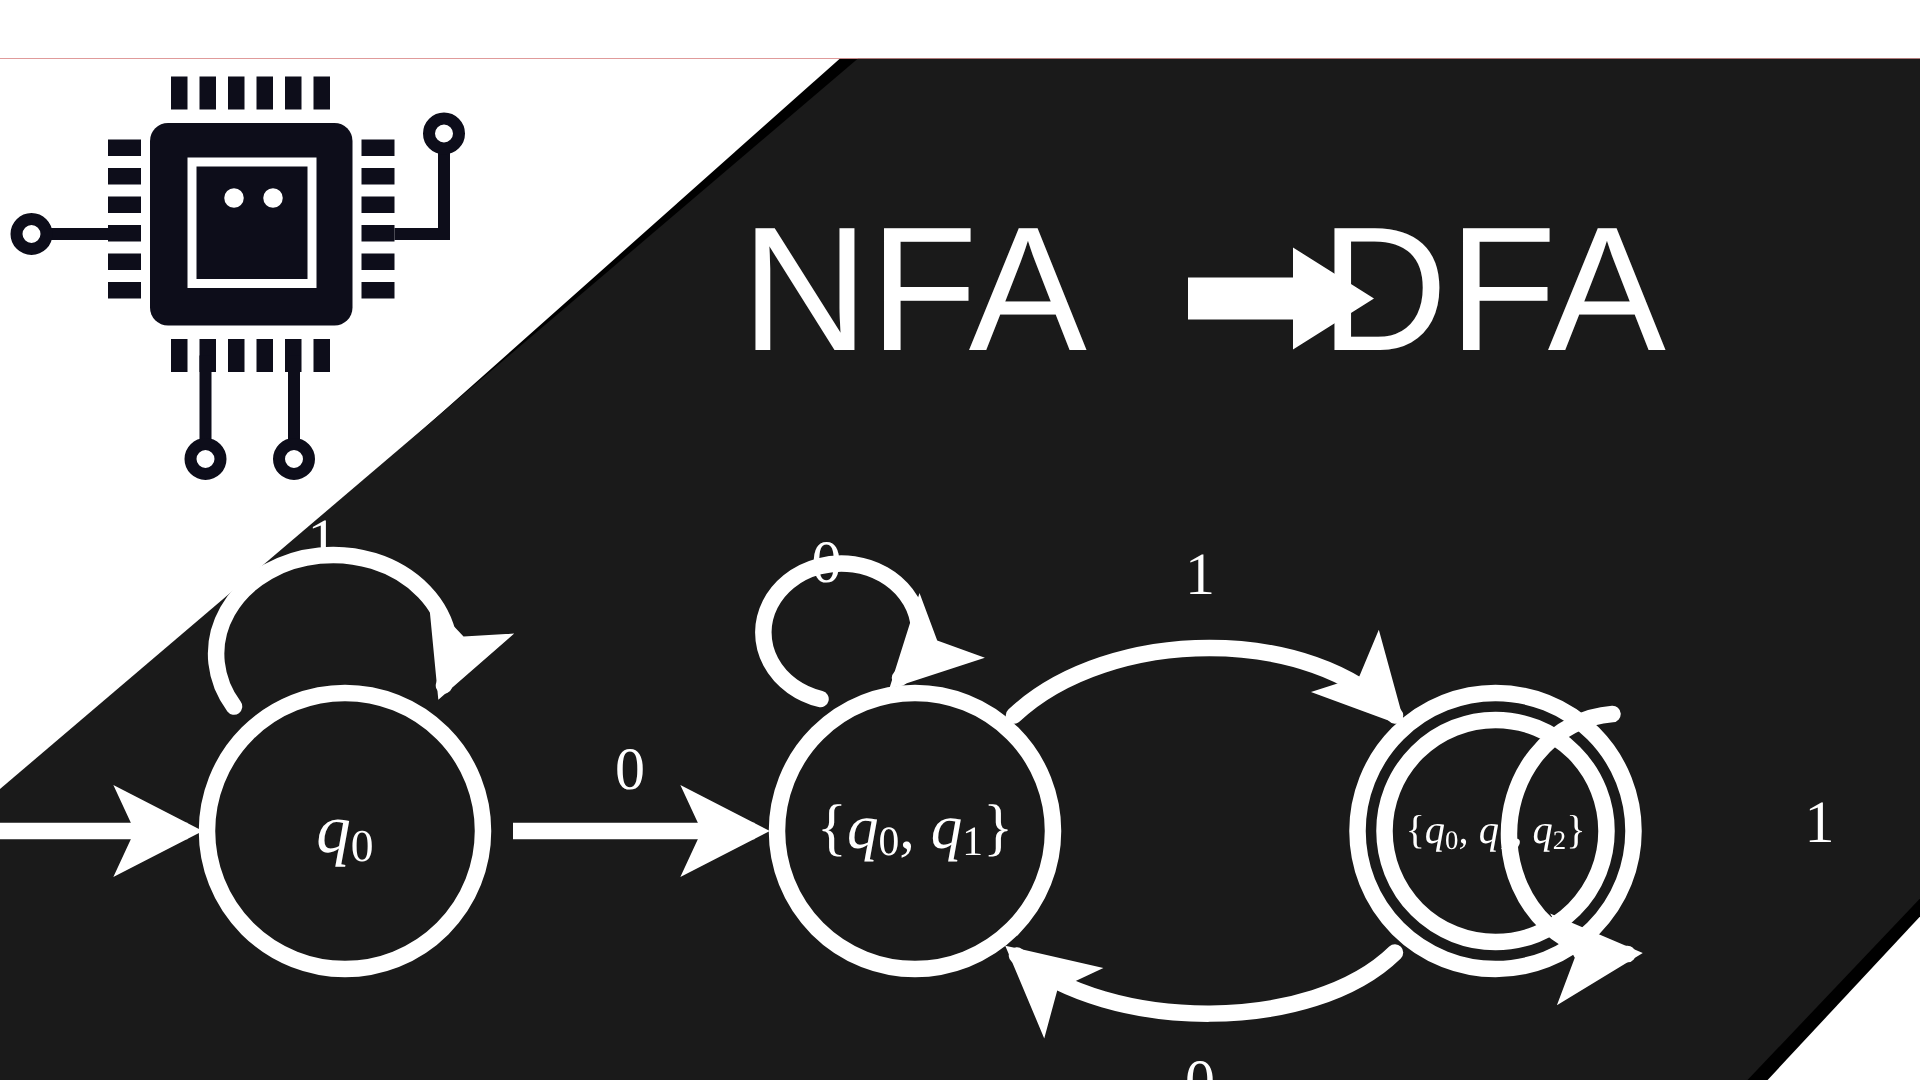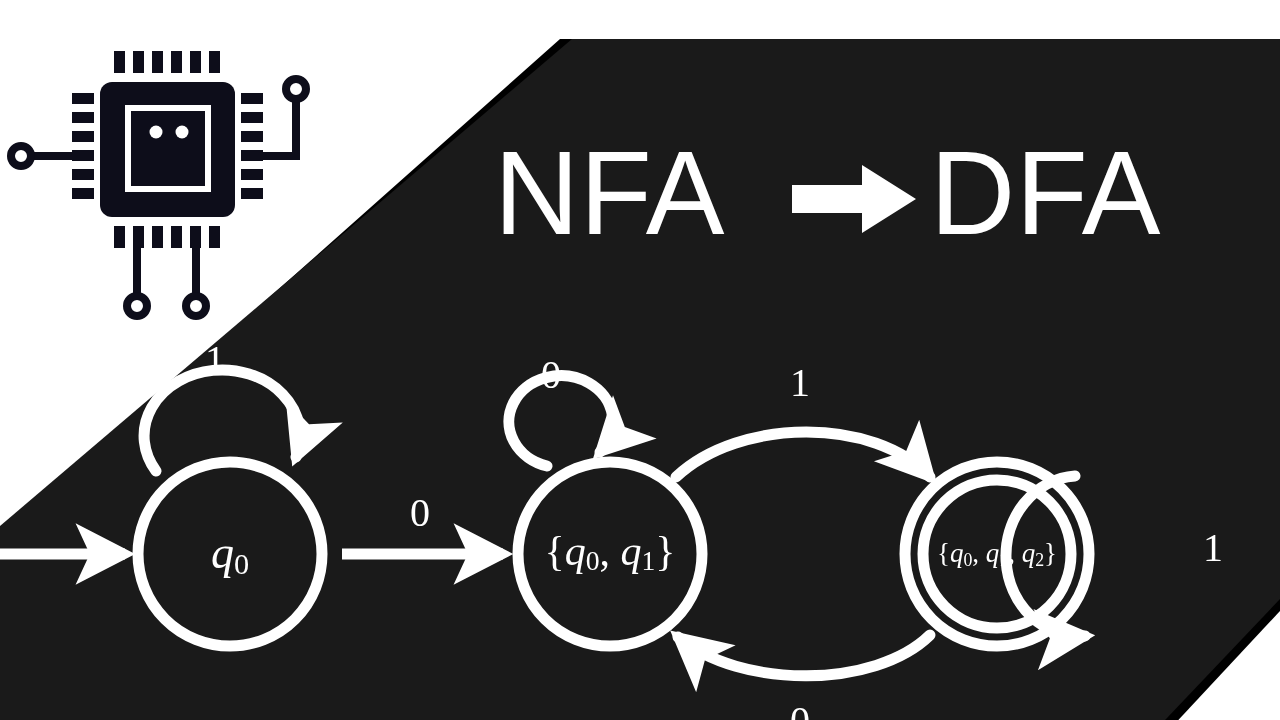--- a/index.html
+++ b/index.html
@@ -35,21 +35,21 @@
     white-space: nowrap;
     user-select: none;
   }
   #title-nfa {
     left: 494px;
     top: 95px;
     font-size: 118px;
     line-height: 118px;
   }
   #title-dfa {
-    left: 930px;
+    left: 880px;
     top: 95px;
     font-size: 118px;
     line-height: 118px;
   }
   .edge-label {
     font-family: "Liberation Serif", serif;
     font-size: 40px;
     fill: #ffffff;
     text-anchor: middle;
     dominant-baseline: middle;

